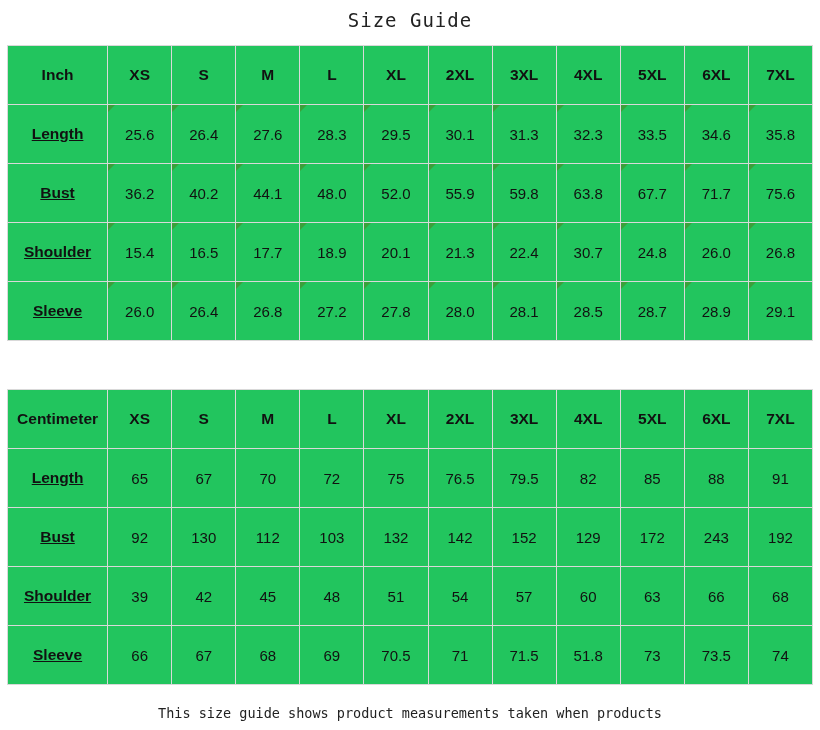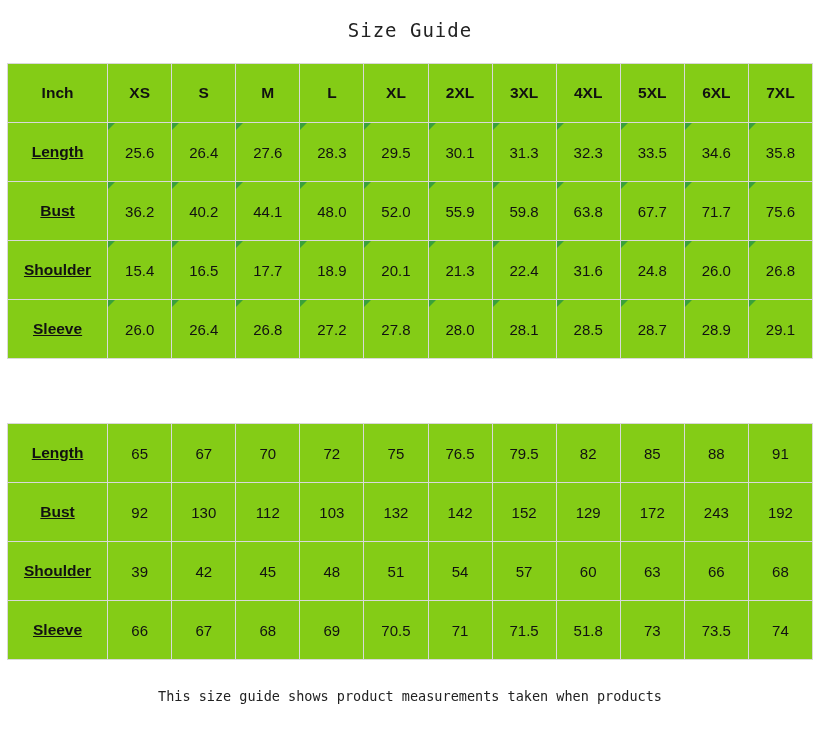--- a/index.html
+++ b/index.html
@@ -19,29 +19,29 @@
     width: 820px;
     height: 730px;
     box-sizing: border-box;
   }
   .title {
     text-align: center;
     font-family: "DejaVu Sans Mono", monospace;
     font-size: 19px;
     letter-spacing: 1px;
     color: #222222;
-    padding-top: 19px;
+    padding-top: 9px;
     padding-bottom: 14px;
   }
   table.size-table {
     border-collapse: collapse;
     table-layout: fixed;
     width: 806px;
-    margin: 8px auto;
-    background: #84cc16;
+    margin: 0 auto;
+    background: #22c55e;
   }
   table.size-table td {
     border: 1px solid #d9d9d9;
     text-align: center;
     vertical-align: middle;
     height: 56px;
     font-size: 15px;
     color: #111111;
     position: relative;
     font-family: "Liberation Sans", sans-serif;
@@ -152,21 +152,21 @@
       </tr>
       <tr>
         <td class="rowhead">Shoulder</td>
         <td class="mark">15.4</td>
         <td class="mark">16.5</td>
         <td class="mark">17.7</td>
         <td class="mark">18.9</td>
         <td class="mark">20.1</td>
         <td class="mark">21.3</td>
         <td class="mark">22.4</td>
-        <td class="mark">31.6</td>
+        <td class="mark">30.7</td>
         <td class="mark">24.8</td>
         <td class="mark">26.0</td>
         <td class="mark">26.8</td>
       </tr>
       <tr>
         <td class="rowhead">Sleeve</td>
         <td class="mark">26.0</td>
         <td class="mark">26.4</td>
         <td class="mark">26.8</td>
         <td class="mark">27.2</td>
@@ -193,20 +193,34 @@
         <col class="cx">
         <col class="cx">
         <col class="cx">
         <col class="cx">
         <col class="cx">
         <col class="cx">
         <col class="cx">
     </colgroup>
     <tbody>
       <tr>
+        <td class="corner">Centimeter</td>
+        <td class="head">XS</td>
+        <td class="head">S</td>
+        <td class="head">M</td>
+        <td class="head">L</td>
+        <td class="head">XL</td>
+        <td class="head">2XL</td>
+        <td class="head">3XL</td>
+        <td class="head">4XL</td>
+        <td class="head">5XL</td>
+        <td class="head">6XL</td>
+        <td class="head">7XL</td>
+      </tr>
+      <tr>
         <td class="rowhead">Length</td>
         <td>65</td>
         <td>67</td>
         <td>70</td>
         <td>72</td>
         <td>75</td>
         <td>76.5</td>
         <td>79.5</td>
         <td>82</td>
         <td>85</td>

